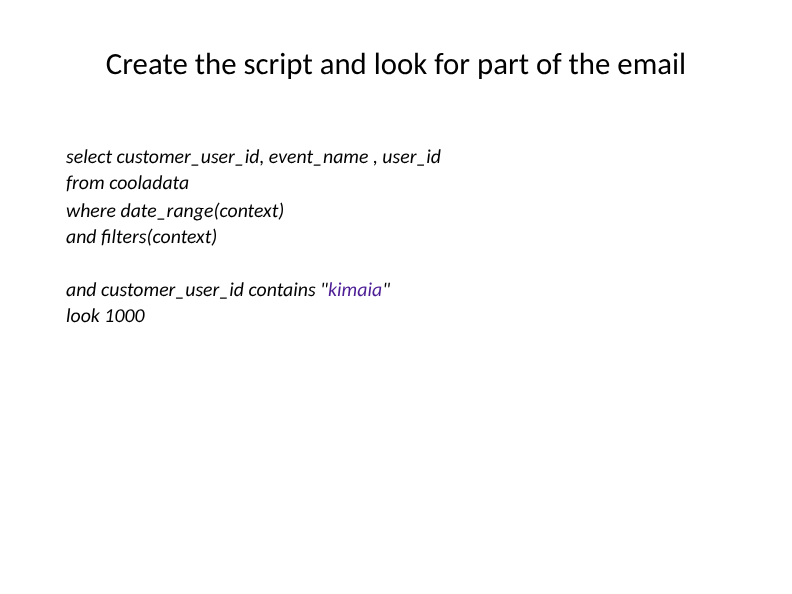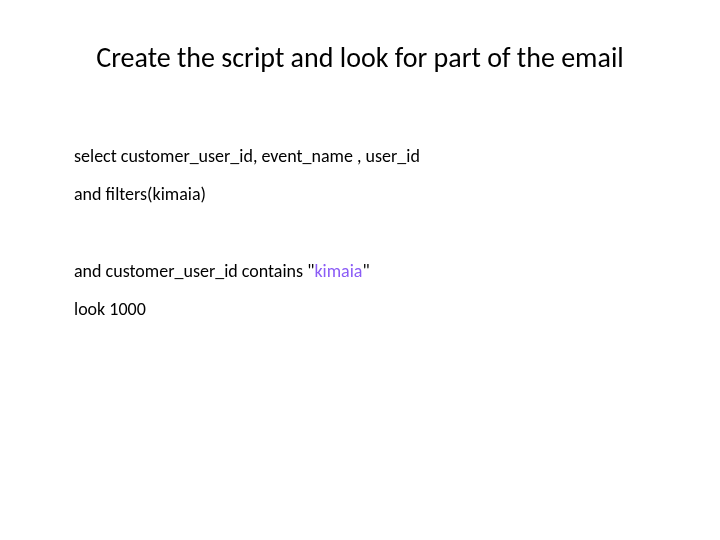--- a/index.html
+++ b/index.html
@@ -30,36 +30,39 @@
   .body-text {
     position: absolute;
     top: 130px;
     left: 60px;
     width: 600px;
     font-size: 18px;
     line-height: 1.35;
     color: #000000;
   }
   .body-text .line {
-    margin: 14px;
+    margin: 0;
     padding: 0;
+    font-style: italic;
   }
   .body-text .blank {
     height: 24px;
   }
   .highlight {
-    color: #8b5cf6;
+    color: #4c1d95;
   }
 </style>
 </head>
 <body>
 
 <div class="slide">
   <div class="title">Create the script and look for part of the email</div>
 
   <div class="body-text">
     <p class="line">select customer_user_id, event_name , user_id</p>
-    <p class="line">and filters(kimaia)</p>
+    <p class="line">from cooladata</p>
+    <p class="line">where date_range(context)</p>
+    <p class="line">and filters(context)</p>
     <div class="blank"></div>
     <p class="line"><span>and customer_user_id contains "</span><span class="highlight">kimaia</span><span>"</span></p>
     <p class="line">look 1000</p>
   </div>
 </div>
 
 </body></html>

